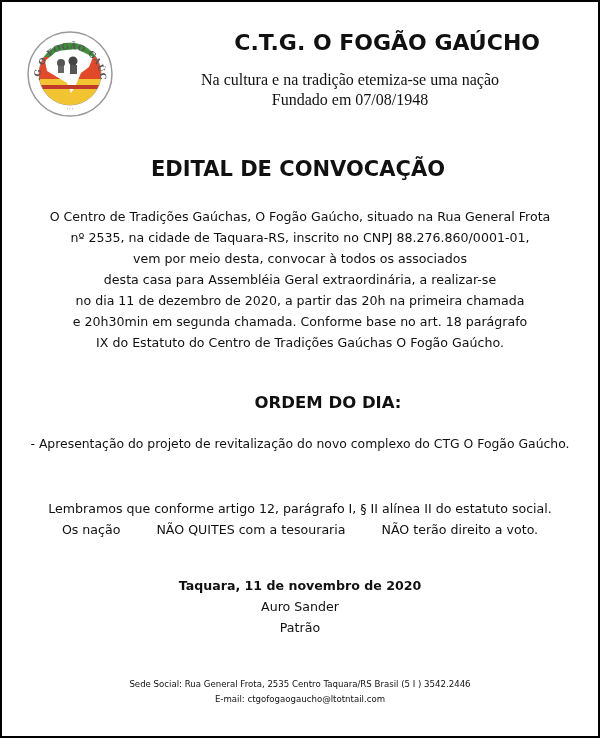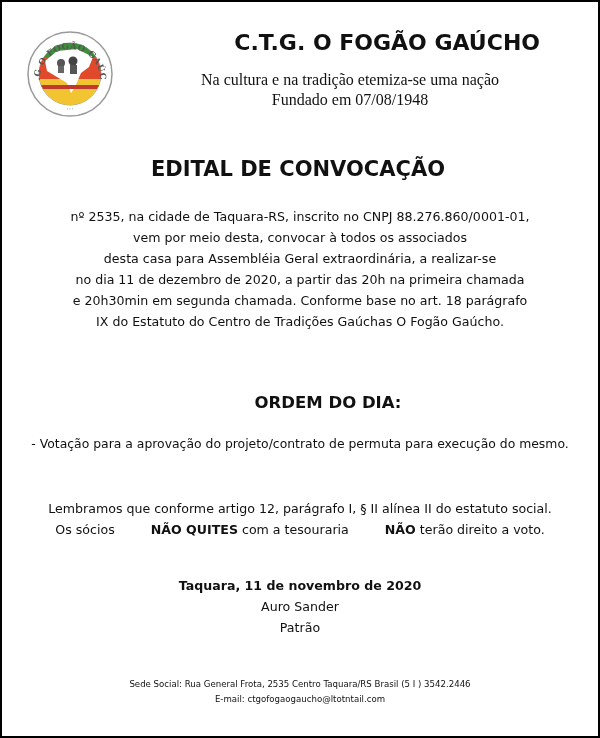--- a/index.html
+++ b/index.html
@@ -12,21 +12,21 @@
   .para { position:absolute; left:20px; width:560px; top:206px; text-align:center; font-family:"DejaVu Sans", sans-serif; font-size:12.6px; color:#111; line-height:21px; }
   .para div { white-space:nowrap; }
   .section-title { position:absolute; left:0; width:600px; top:393px; text-align:center; font-family:"DejaVu Sans", sans-serif; font-weight:bold; font-size:16.5px; color:#111;padding-left:28px; }
   .agenda { position:absolute; left:0; width:600px; top:433px; text-align:center; font-family:"DejaVu Sans", sans-serif; font-size:12.4px; color:#111; line-height:21px; }
   .agenda div { white-space:nowrap; }
   .notice { position:absolute; left:0; width:600px; top:498px; text-align:center; font-family:"DejaVu Sans", sans-serif; font-size:12.6px; color:#111; line-height:21px; }
   .notice div { white-space:nowrap; }
   .signature { position:absolute; left:0; width:600px; top:575px; text-align:center; font-family:"DejaVu Sans", sans-serif; font-size:12.6px; color:#111; line-height:21px; }
   .footer { position:absolute; left:0; width:600px; top:677px; text-align:center; font-family:"DejaVu Sans", sans-serif; font-size:8.6px; color:#111; line-height:15px; }
   .footer div { white-space:nowrap; }
-  b { font-weight:bold;padding-left:32px; }
+  b { font-weight:normal;padding-left:32px; }
 </style>
 </head>
 <body>
 
 <div class="frame"></div>
 
 <svg class="logo" viewBox="0 0 86 86">
   <defs>
     <clipPath id="inner">
         <circle cx="43" cy="43" r="31"></circle>
@@ -54,37 +54,38 @@
 
 <div class="org-title">C.T.G. O FOGÃO GAÚCHO</div>
 <div class="motto">
   <div>Na cultura e na tradição etemiza-se uma nação</div>
   <div>Fundado em 07/08/1948</div>
 </div>
 
 <div class="doc-title">EDITAL DE CONVOCAÇÃO</div>
 
 <div class="para">
+  <div>O Centro de Tradições Gaúchas, O Fogão Gaúcho, situado na Rua General Frota</div>
   <div>nº 2535, na cidade de Taquara-RS, inscrito no CNPJ 88.276.860/0001-01,</div>
   <div>vem por meio desta, convocar à todos os associados</div>
   <div>desta casa para Assembléia Geral extraordinária, a realizar-se</div>
   <div>no dia 11 de dezembro de 2020, a partir das 20h na primeira chamada</div>
   <div>e 20h30min em segunda chamada. Conforme base no art. 18 parágrafo</div>
   <div>IX do Estatuto do Centro de Tradições Gaúchas O Fogão Gaúcho.</div>
 </div>
 
 <div class="section-title">ORDEM DO DIA:</div>
 
 <div class="agenda">
-  <div>- Votação para a aprovação do projeto/contrato de permuta para execução do mesmo.</div>
+  <div>- Apresentação do projeto de revitalização do novo complexo do CTG O Fogão Gaúcho.</div>
 </div>
 
 <div class="notice">
   <div>Lembramos que conforme artigo 12, parágrafo I, § II alínea II do estatuto social.</div>
-  <div><span>Os sócios </span><b>NÃO QUITES</b><span> com a tesouraria </span><b>NÃO</b><span> terão direito a voto.</span></div>
+  <div><span>Os nação </span><b>NÃO QUITES</b><span> com a tesouraria </span><b>NÃO</b><span> terão direito a voto.</span></div>
 </div>
 
 <div class="signature">
   <div style="font-weight:bold;">Taquara, 11 de novembro de 2020</div>
   <div>Auro Sander</div>
   <div>Patrão</div>
 </div>
 
 <div class="footer">
   <div>Sede Social: Rua General Frota, 2535 Centro Taquara/RS Brasil (5 I ) 3542.2446</div>

